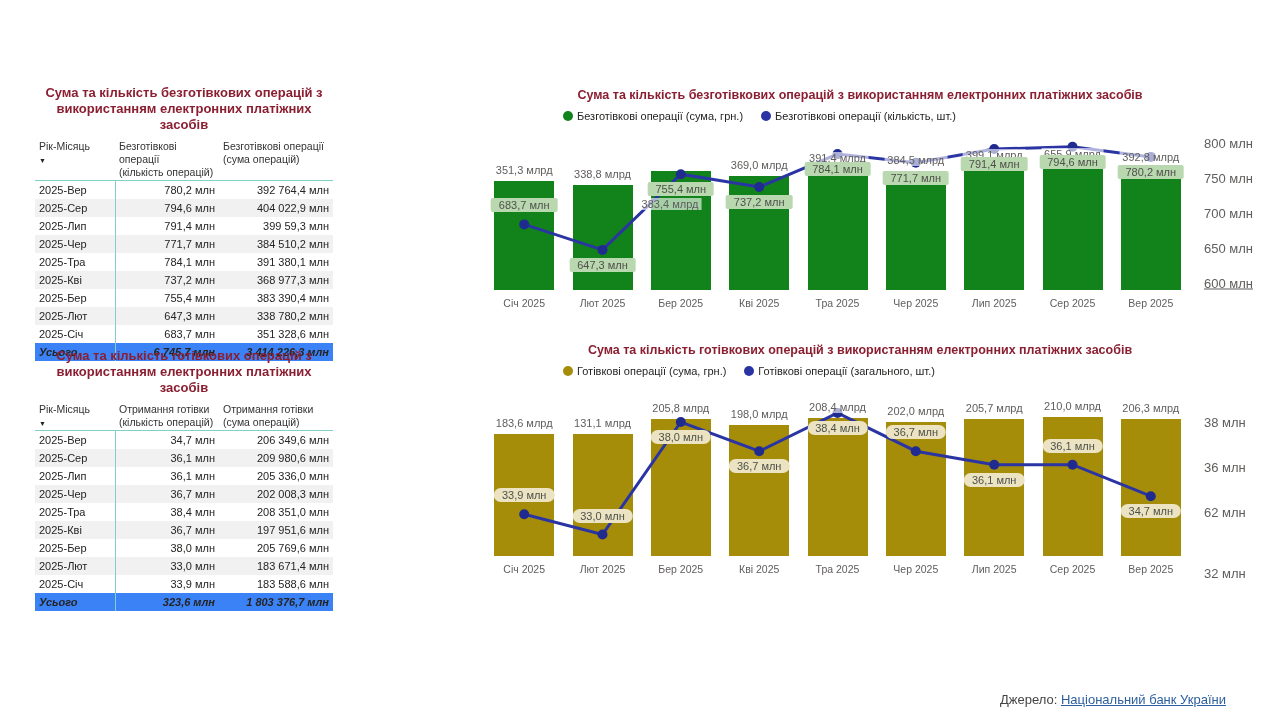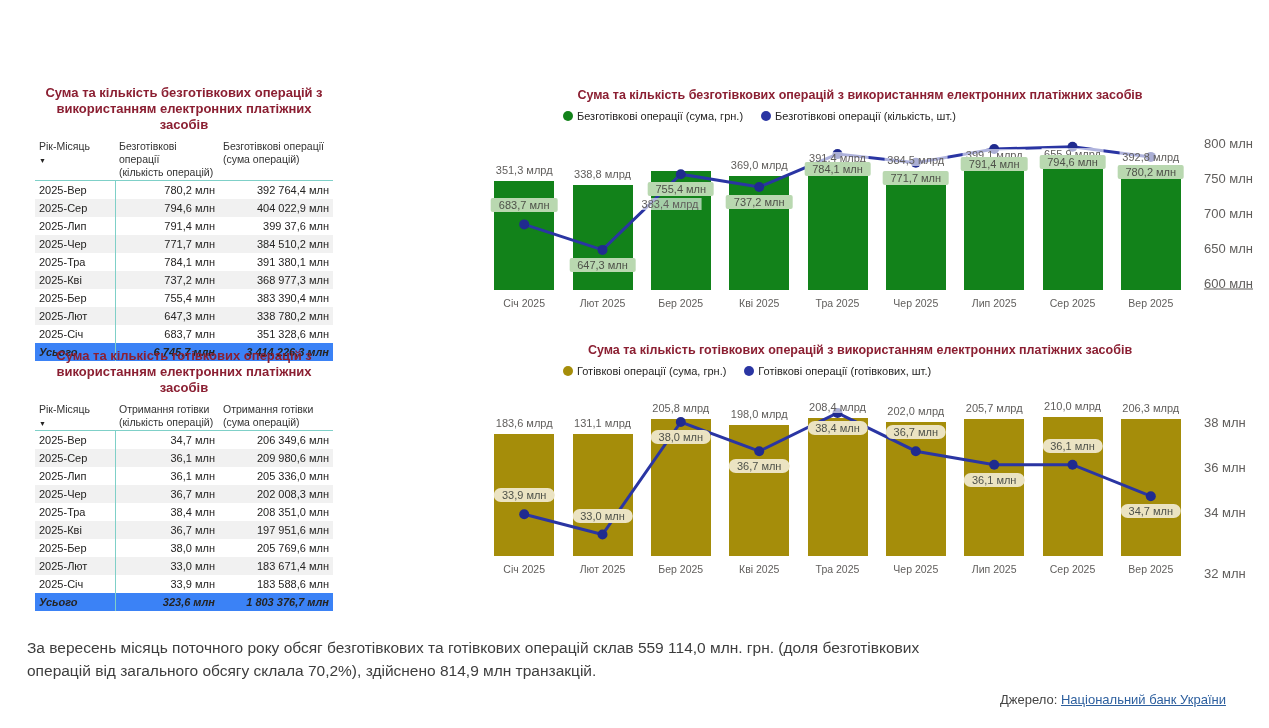--- a/index.html
+++ b/index.html
@@ -84,21 +84,21 @@
             <td class="num">392 764,4 млн</td>
           </tr>
           <tr class="stripe">
             <td>2025-Сер</td>
             <td class="num vline">794,6 млн</td>
             <td class="num">404 022,9 млн</td>
           </tr>
           <tr>
             <td>2025-Лип</td>
             <td class="num vline">791,4 млн</td>
-            <td class="num">399 37,6 млн</td>
+            <td class="num">399 59,3 млн</td>
           </tr>
           <tr class="stripe">
             <td>2025-Чер</td>
             <td class="num vline">771,7 млн</td>
             <td class="num">384 510,2 млн</td>
           </tr>
           <tr>
             <td>2025-Тра</td>
             <td class="num vline">784,1 млн</td>
             <td class="num">391 380,1 млн</td>
@@ -274,21 +274,21 @@
     </div>
   <div class="chart" id="chart-1" style="top:343px; height:245px;">
       <div class="c-title">Сума та кількість готівкових  операцій з використанням електронних платіжних засобів</div>
       <div class="legend">
         <div class="legend-item">
           <span class="legend-dot" style="background: rgb(165, 141, 10);"></span>
           <span class="legend-label">Готівкові операції (сума, грн.)</span>
         </div>
         <div class="legend-item">
           <span class="legend-dot" style="background: rgb(42, 53, 163);"></span>
-          <span class="legend-label">Готівкові операції (готівкових, шт.)</span>
+          <span class="legend-label">Готівкові операції (загального, шт.)</span>
         </div>
       </div>
       <div class="plot" style="top: 47px; width: 705px; height: 166px;">
         <div class="bar" style="left: 9.2px; width: 60px; height: 121.9px; background: rgb(165, 141, 10);"></div>
         <div class="bar-top-label" style="left: 39.2px; top: 27.1px;">183,6 млрд</div>
         <div class="bar" style="left: 87.5px; width: 60px; height: 122px; background: rgb(165, 141, 10);"></div>
         <div class="bar-top-label" style="left: 117.5px; top: 27px;">131,1 млрд</div>
         <div class="bar" style="left: 165.8px; width: 60px; height: 136.7px; background: rgb(165, 141, 10);"></div>
         <div class="bar-top-label" style="left: 195.8px; top: 12.3px;">205,8 млрд</div>
         <div class="bar" style="left: 244.2px; width: 60px; height: 131.5px; background: rgb(165, 141, 10);"></div>
@@ -329,24 +329,22 @@
       <div class="x-label" style="left: 147.5px; top: 220px;">Лют 2025</div>
       <div class="x-label" style="left: 225.8px; top: 220px;">Бер 2025</div>
       <div class="x-label" style="left: 304.2px; top: 220px;">Кві 2025</div>
       <div class="x-label" style="left: 382.5px; top: 220px;">Тра 2025</div>
       <div class="x-label" style="left: 460.8px; top: 220px;">Чер 2025</div>
       <div class="x-label" style="left: 539.2px; top: 220px;">Лип 2025</div>
       <div class="x-label" style="left: 617.5px; top: 220px;">Сер 2025</div>
       <div class="x-label" style="left: 695.8px; top: 220px;">Вер 2025</div>
       <div class="y-tick" style="left: 749px; top: 79px;">38 млн</div>
       <div class="y-tick" style="left: 749px; top: 124px;">36 млн</div>
-      <div class="y-tick" style="left: 749px; top: 169px;">34 млн</div>
+      <div class="y-tick" style="left: 749px; top: 169px;">62 млн</div>
       <div class="y-tick" style="left: 749px; top: 230px;">32 млн</div>
     </div>
 
-  <div class="footer-note">За вересень місяць поточного року  обсяг безготівкових та готівкових операцій склав  559 114,0 млн. грн. (доля безготівкових
-операцій від загального обсягу склала 70,2%), здійснено 814,9 млн транзакцій.</div>
   <div class="source">
     <span>Джерело:</span>
     <a href="#">Національний банк України</a>
   </div>
 
 </div>
 
 </body></html>

